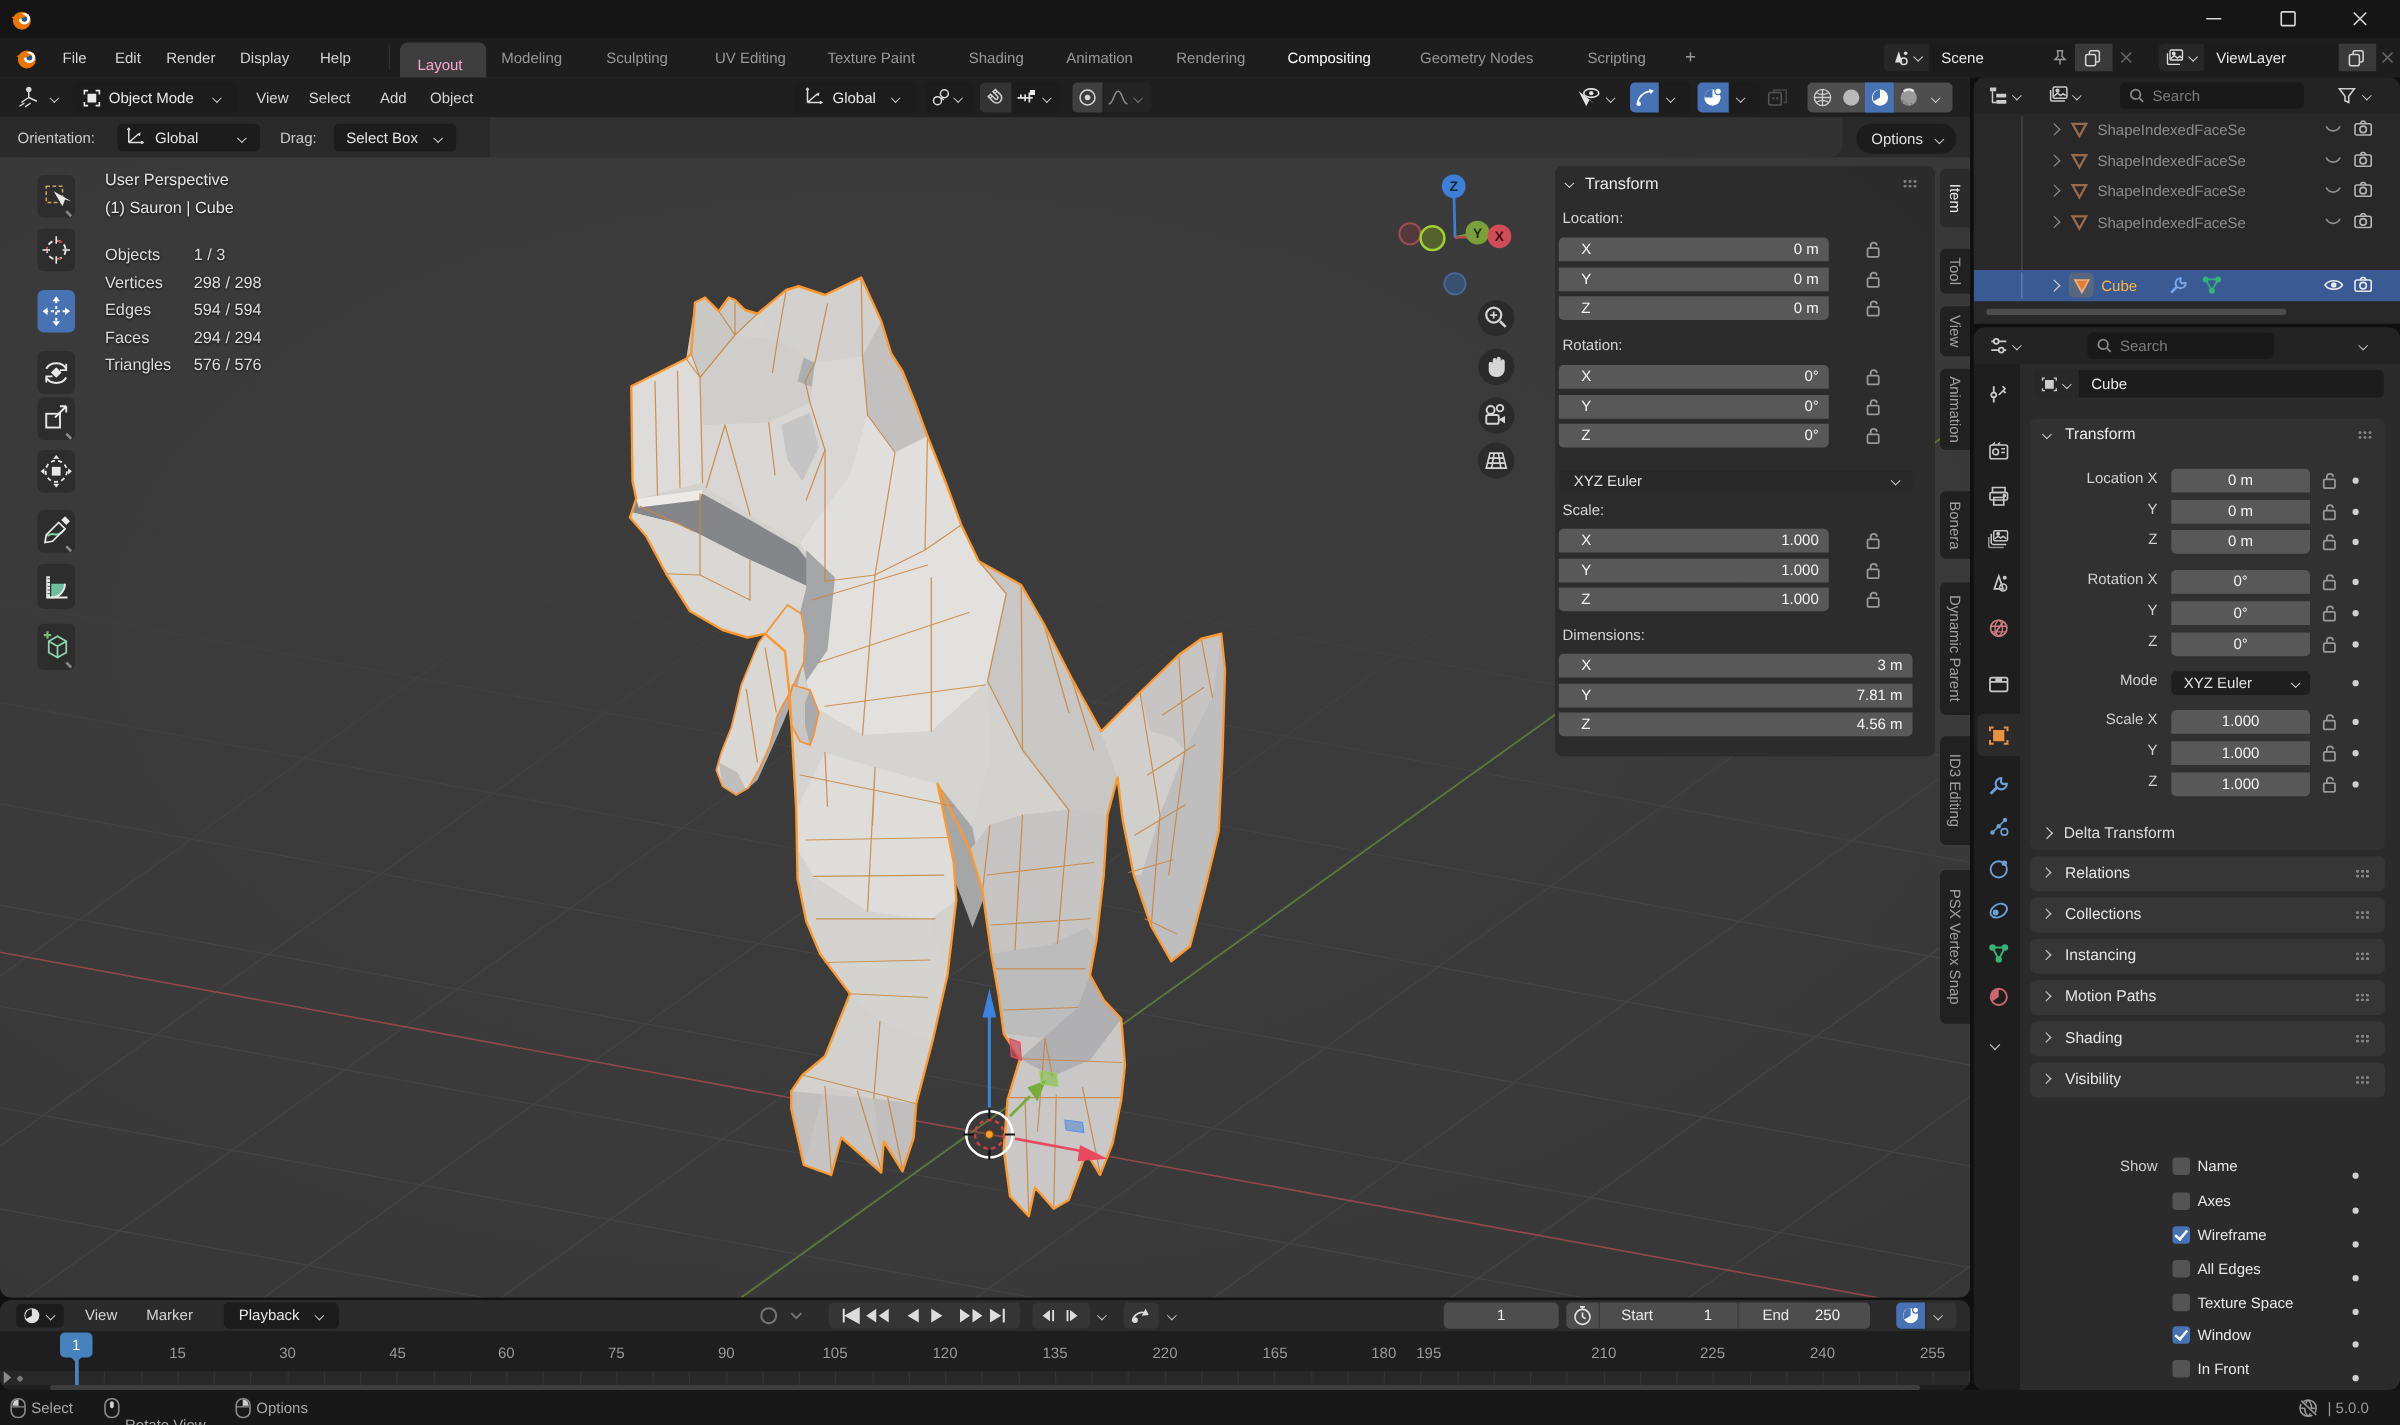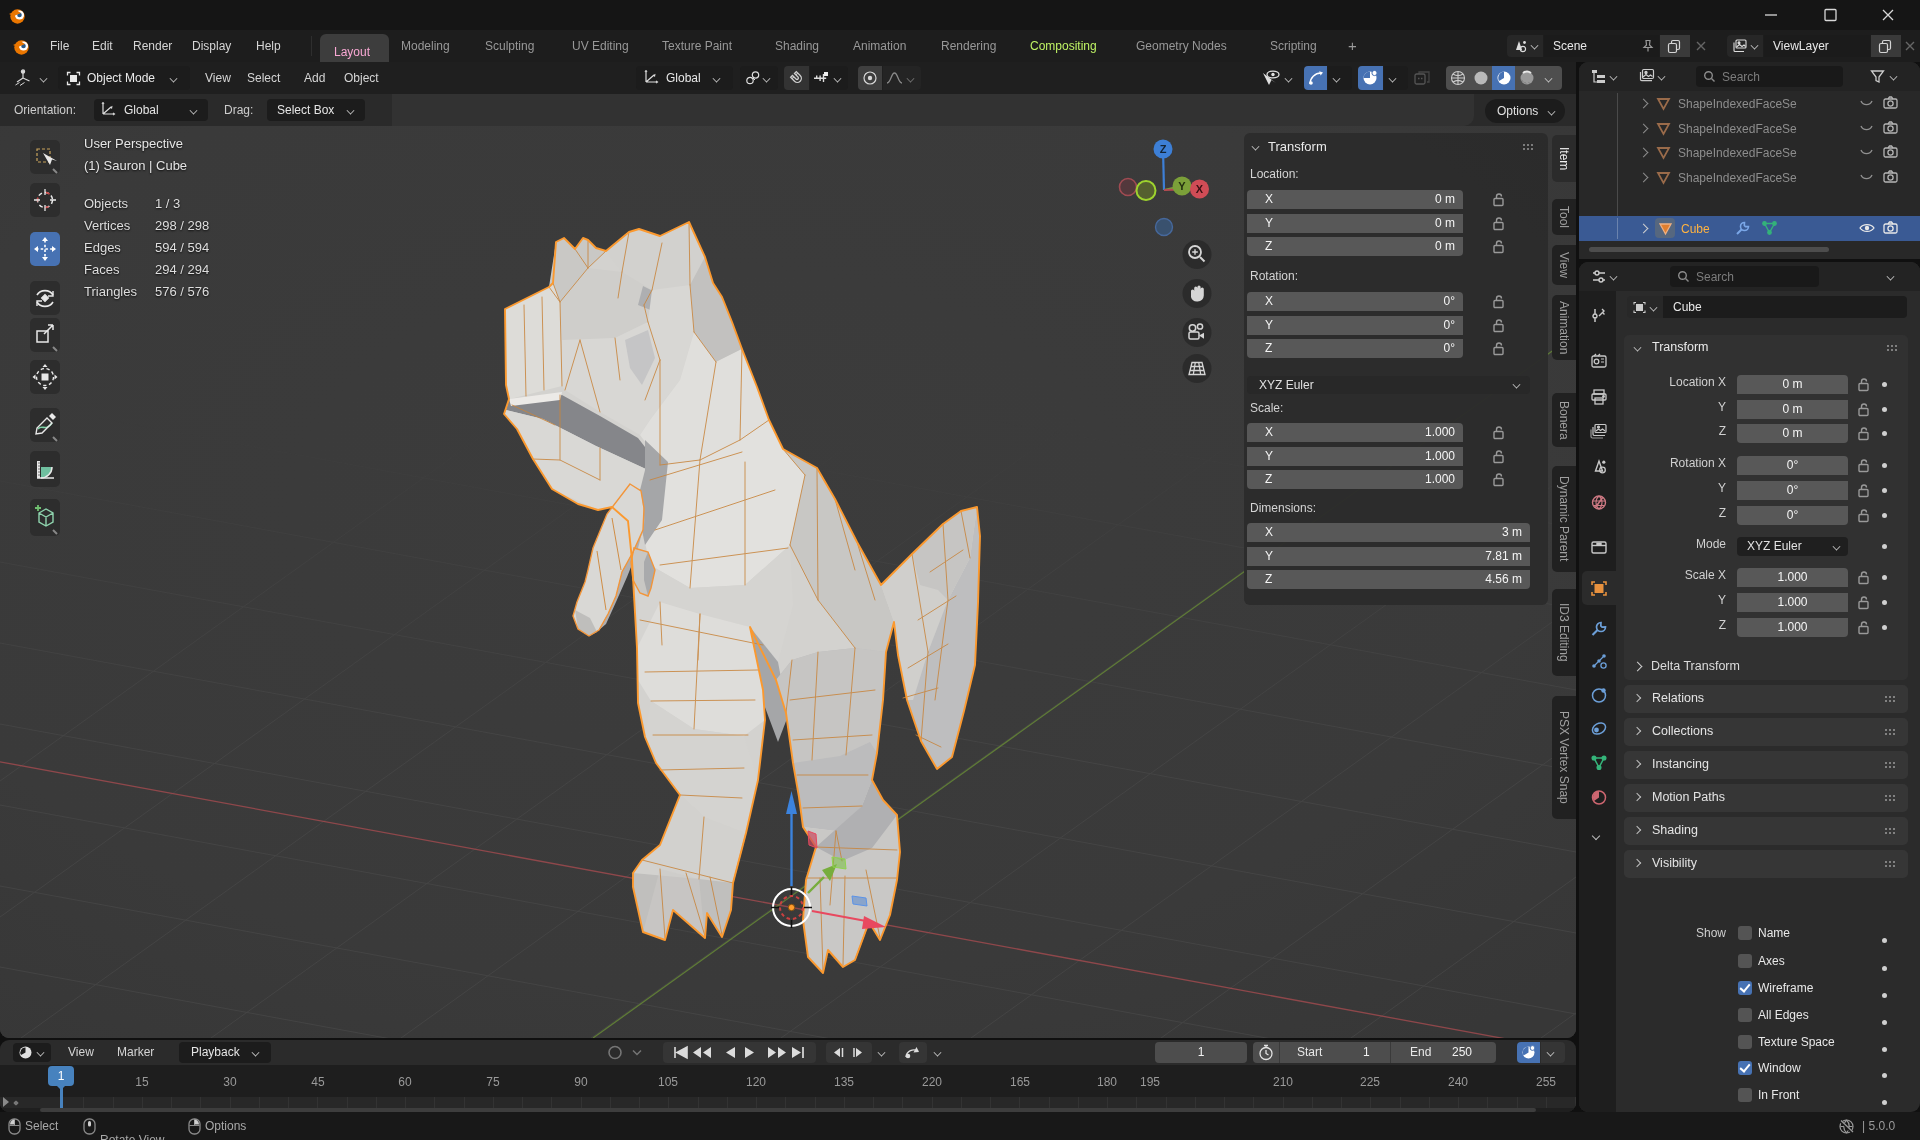--- a/index.html
+++ b/index.html
@@ -50,21 +50,21 @@
  <div class="abs" style="left:311px;top:6px;width:1px;height:20px;background:#2e2e2e"></div>
  <div class="abs" style="left:320px;top:4px;width:69px;height:28px;background:#3d3d3d;border-radius:6px 6px 0 0"></div>
  <div class="abs txt" style="left:334px;top:15px;color:#f9a8d4">Layout</div>
  <div class="abs txt" style="left:401px;top:9px;color:#989898">Modeling</div>
  <div class="abs txt" style="left:485px;top:9px;color:#989898">Sculpting</div>
  <div class="abs txt" style="left:572px;top:9px;color:#989898">UV Editing</div>
  <div class="abs txt" style="left:662px;top:9px;color:#989898">Texture Paint</div>
  <div class="abs txt" style="left:775px;top:9px;color:#989898">Shading</div>
  <div class="abs txt" style="left:853px;top:9px;color:#989898">Animation</div>
  <div class="abs txt" style="left:941px;top:9px;color:#989898">Rendering</div>
- <div class="abs txt" style="left:1030px;top:9px;color:#bef264">Compositing</div>
+ <div class="abs txt" style="left:1030px;top:9px;color:#ffffff">Compositing</div>
  <div class="abs txt" style="left:1136px;top:9px;color:#989898">Geometry Nodes</div>
  <div class="abs txt" style="left:1270px;top:9px;color:#989898">Scripting</div>
  <div class="abs" style="left:1348px;top:10px;width:12px;height:12px;color:#9a9a9a;font-size:15px;line-height:12px">+</div>
 </div>
 
 <div class="abs" style="left:1507px;top:35px;width:212px;height:22px">
  <div class="abs" style="left:0;top:0;width:36px;height:22px;background:#272727;border-radius:4px 0 0 4px"></div>
  <svg class="abs" style="left:5px;top:4px" width="16" height="14" viewBox="0 0 16 14" fill="#ddd">
       <path d="M4 11 L7 2 L10 11 Z"></path>
       <circle cx="11" cy="10" r="2.6" fill="none" stroke="#ddd" stroke-width="1.2"></circle>
@@ -948,21 +948,21 @@
       <span class="abs" style="left:298px;top:0;width:40px;text-align:center">45</span>
       <span class="abs" style="left:385px;top:0;width:40px;text-align:center">60</span>
       <span class="abs" style="left:473px;top:0;width:40px;text-align:center">75</span>
       <span class="abs" style="left:561px;top:0;width:40px;text-align:center">90</span>
       <span class="abs" style="left:648px;top:0;width:40px;text-align:center">105</span>
       <span class="abs" style="left:736px;top:0;width:40px;text-align:center">120</span>
       <span class="abs" style="left:824px;top:0;width:40px;text-align:center">135</span>
       <span class="abs" style="left:912px;top:0;width:40px;text-align:center">220</span>
       <span class="abs" style="left:1000px;top:0;width:40px;text-align:center">165</span>
       <span class="abs" style="left:1087px;top:0;width:40px;text-align:center">180</span>
-      <span class="abs" style="left:1140px;top:0;width:40px;text-align:left">195</span>
+      <span class="abs" style="left:1113px;top:0;width:40px;text-align:right">195</span>
       <span class="abs" style="left:1263px;top:0;width:40px;text-align:center">210</span>
       <span class="abs" style="left:1350px;top:0;width:40px;text-align:center">225</span>
       <span class="abs" style="left:1438px;top:0;width:40px;text-align:center">240</span>
       <span class="abs" style="left:1526px;top:0;width:40px;text-align:center">255</span>
     </div>
 
  <div class="abs" style="left:0;top:57px;width:1576px;height:11px;background:#282828"></div>
  <div class="abs" style="left:83px;top:57px;width:1px;height:11px;background:#333"></div>
     <div class="abs" style="left:113px;top:57px;width:1px;height:11px;background:#333"></div>
     <div class="abs" style="left:142px;top:57px;width:1px;height:11px;background:#333"></div>

